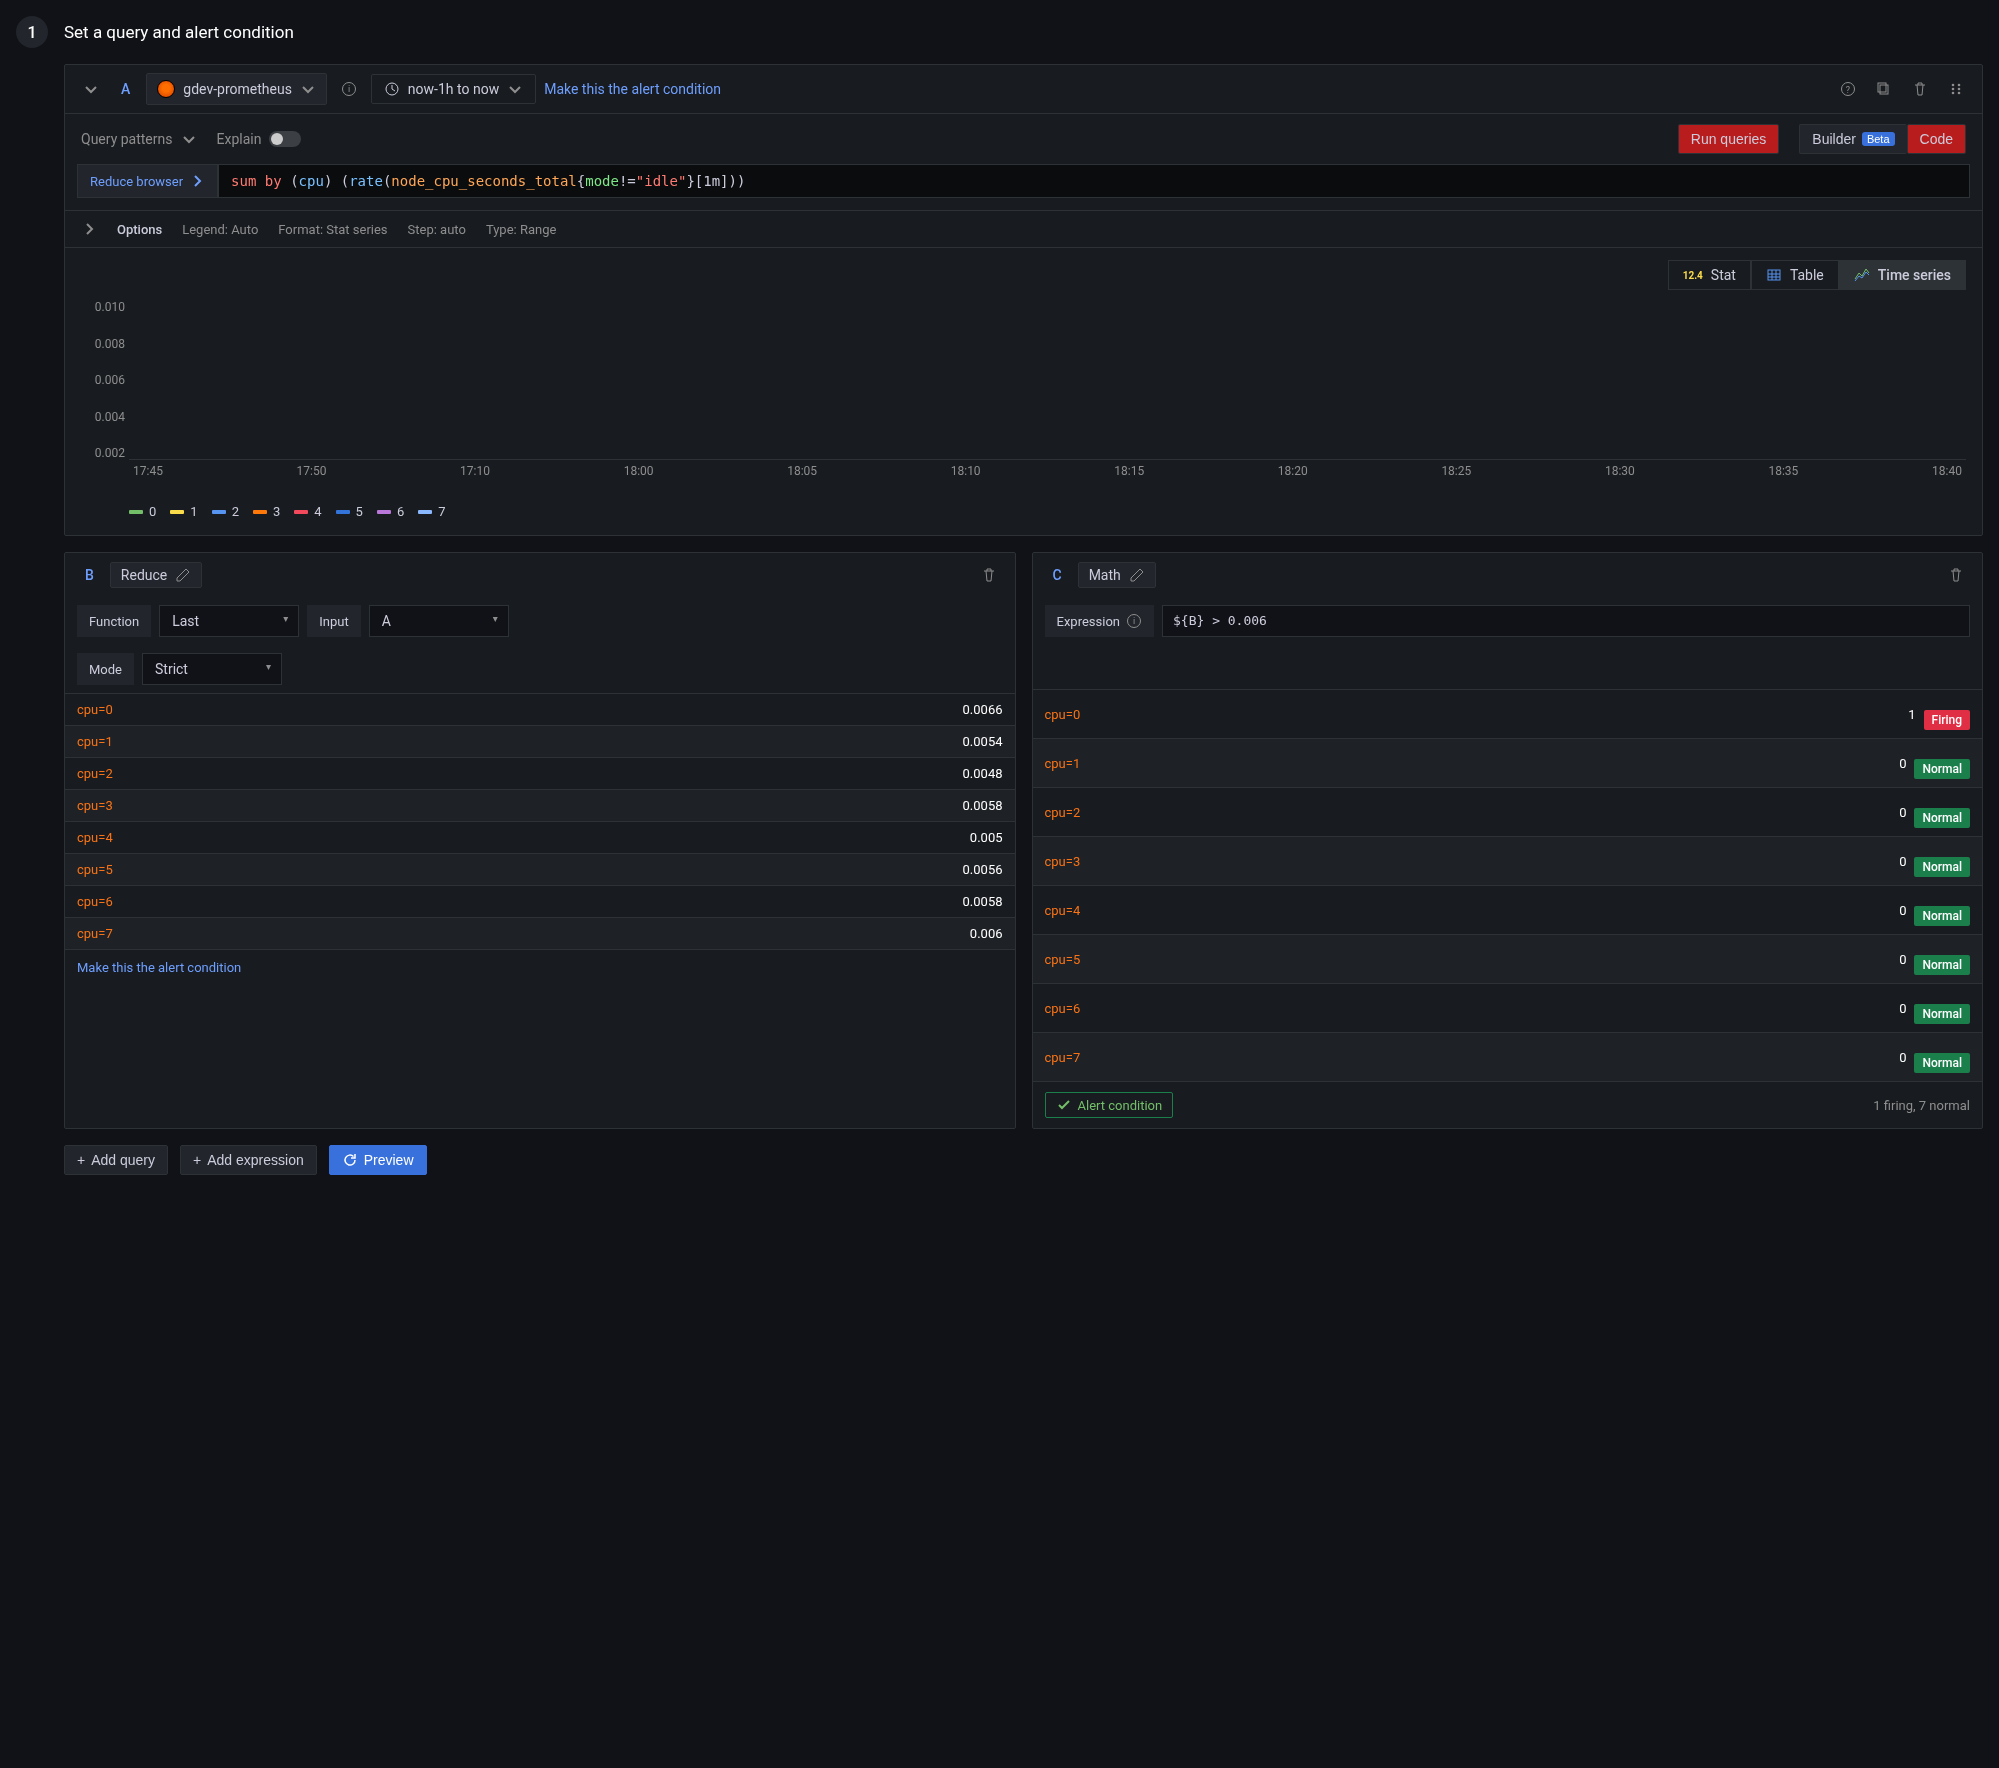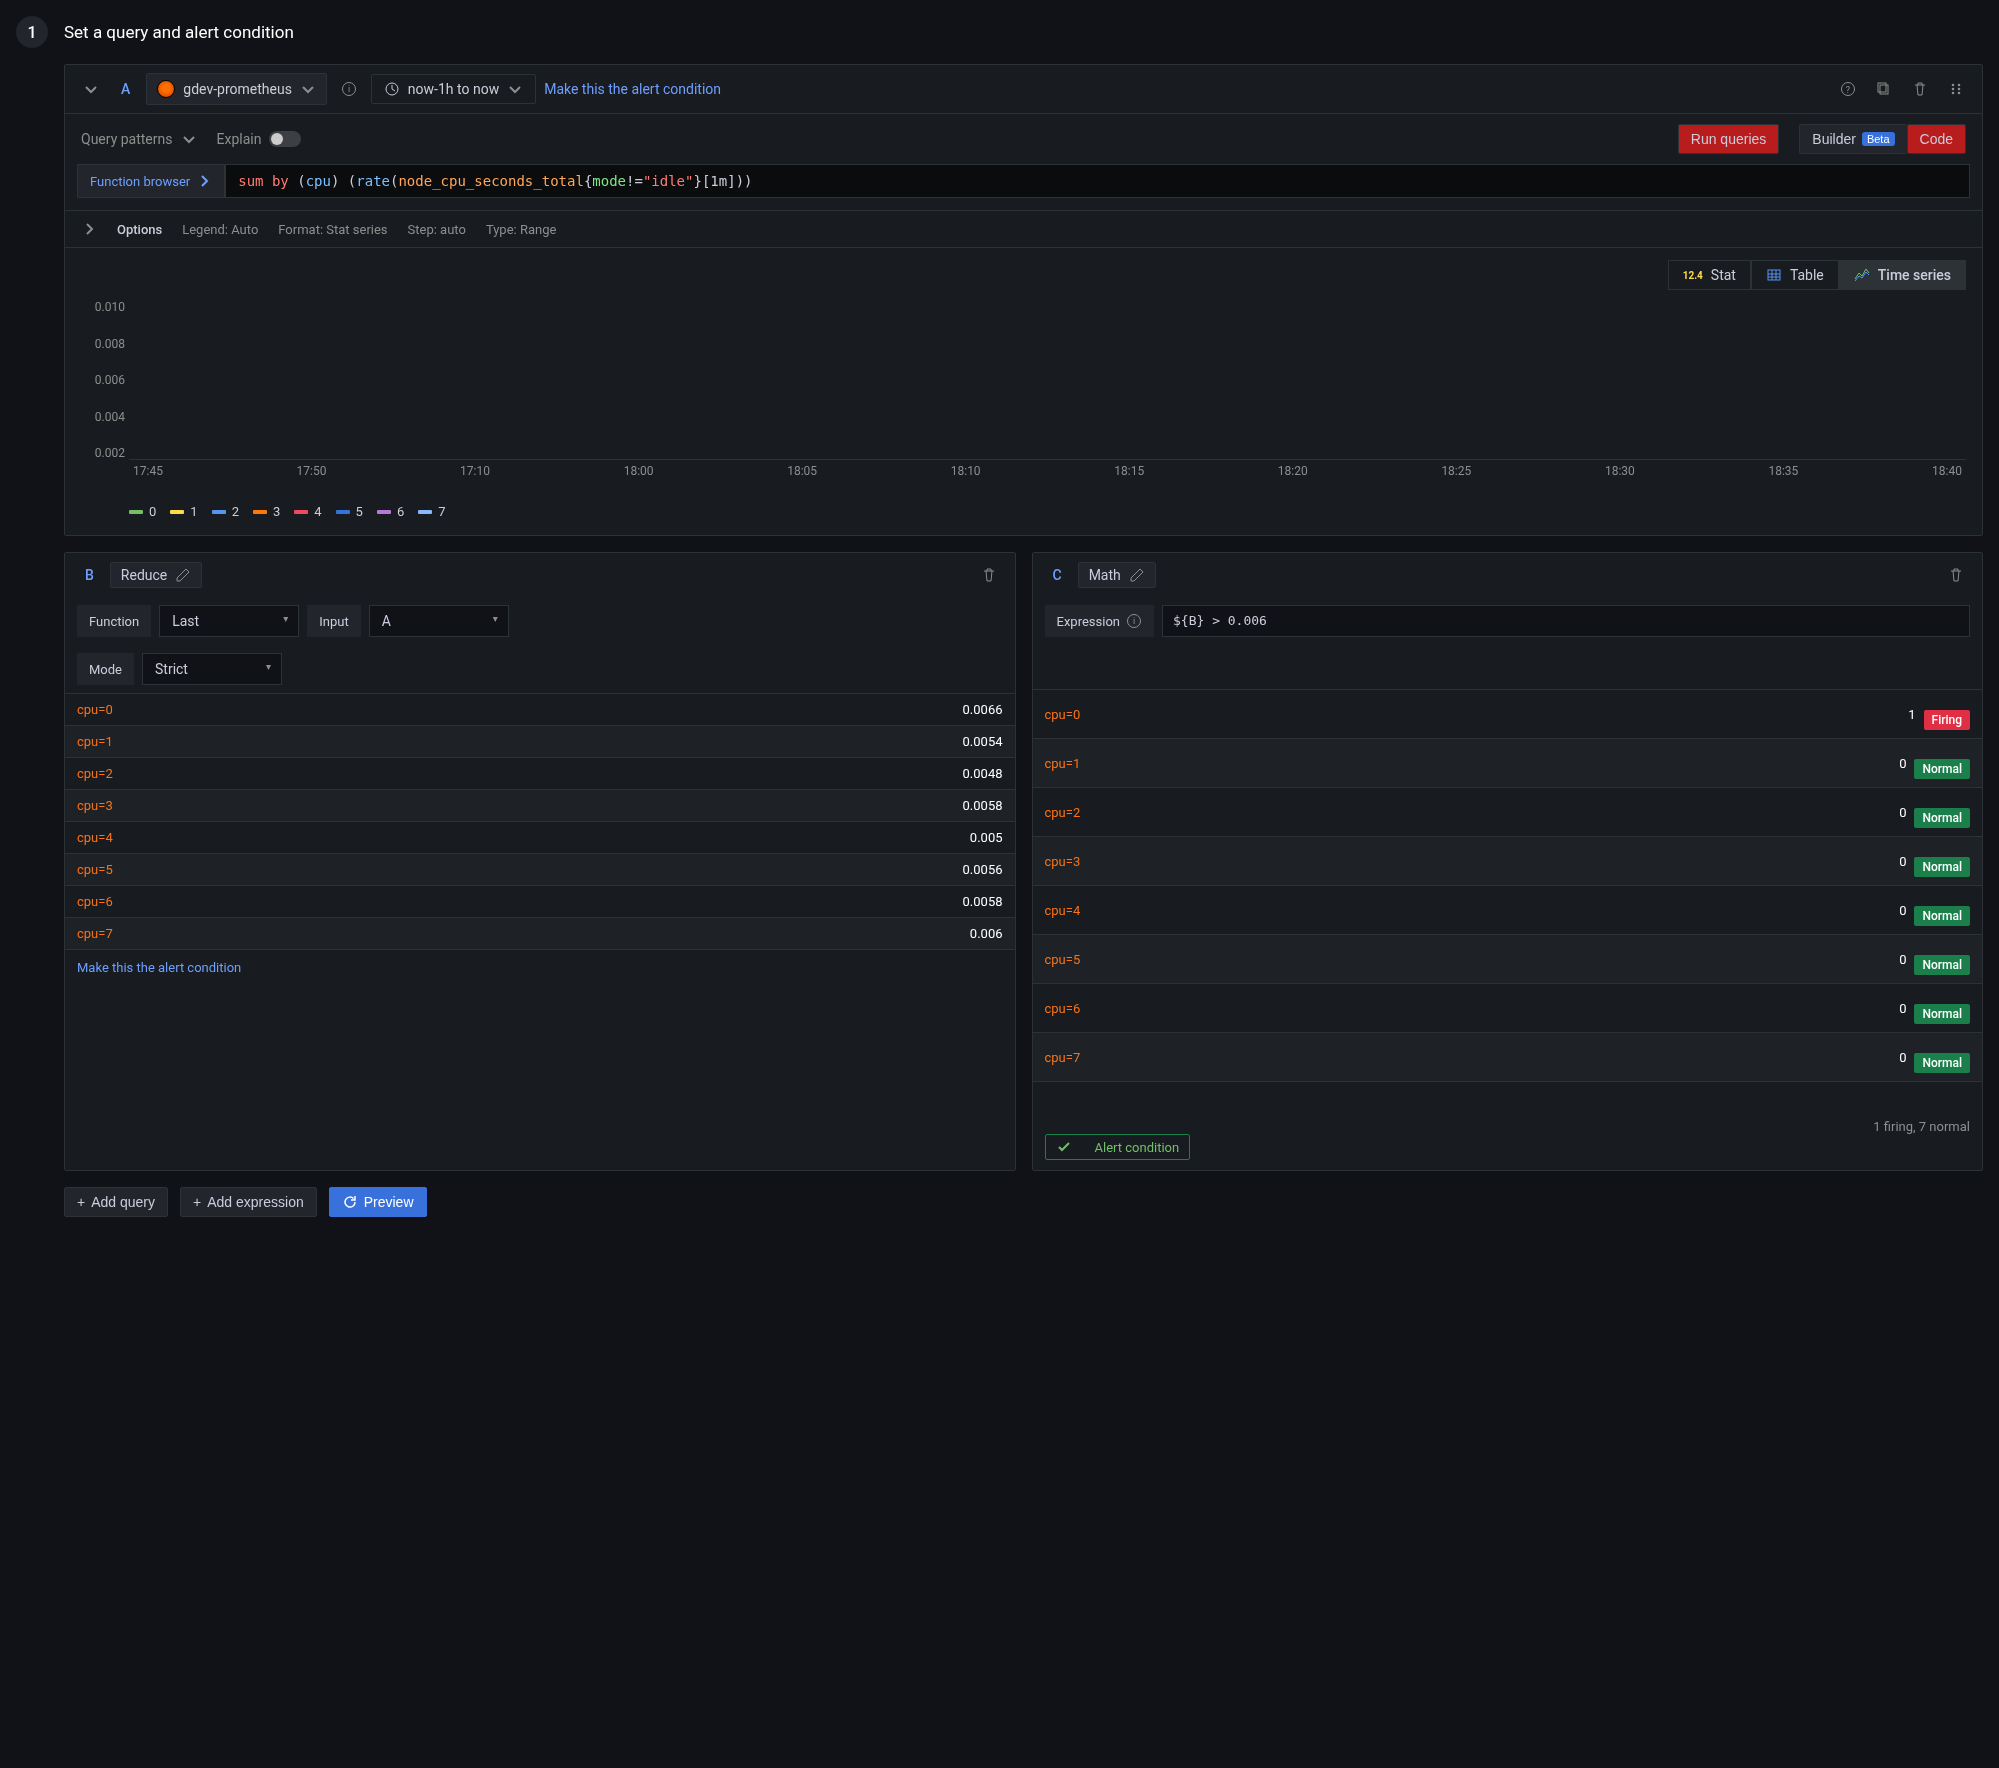--- a/index.html
+++ b/index.html
@@ -169,23 +169,23 @@
   margin-left:8px;
   margin-top:12px;
 }
 .badge.firing { background:#e02f44; color:#fff; }
 .badge.normal { background:#1a7f4b; color:#fff; }
 .footer-row {
   display:flex; align-items:center; padding:10px 12px;
   border-top:1px solid #2c3235; font-size:13px;
 }
 .alert-cond-badge {
-  display:flex; align-items:center; gap:23px;
+  display:flex; align-items:center; gap:6px;
   border:1px solid #1a7f4b; color:#73bf69;
-  padding:4px 10px; border-radius:2px;margin-top:42px;
+  padding:4px 10px; border-radius:2px;
 }
 .action-row { display:flex; gap:12px; margin-left:48px; margin-top:16px; }
 svg.line { width:100%; height:100%; }
 svg.line path { fill:none; stroke-width:1.3; }
 .mini-icon { width:16px; height:16px; }
 </style>
 </head>
 <body>
 
 <div class="section-header">
@@ -272,21 +272,21 @@
       <button class="btn" style="border-right:none;display:flex;gap:6px">
         <span>Builder</span>
         <span class="beta-badge">Beta</span>
       </button>
       <button class="btn raised">Code</button>
     </div>
   </div>
 
   <div class="code-row">
     <div class="metrics-browser">
-      <span>Function browser</span>
+      <span>Reduce browser</span>
       <svg class="mini-icon" viewBox="0 0 16 16">
           <path d="M6 3l5 5-5 5" stroke="#6e9fff" fill="none" stroke-width="2"></path>
         </svg>
     </div>
     <div class="code-input"><span class="tok-kw">sum</span> <span class="tok-kw">by</span> <span class="tok-op">(</span><span class="tok-fn">cpu</span><span class="tok-op">)</span> <span class="tok-op">(</span><span class="tok-fn">rate</span><span class="tok-op">(</span><span class="tok-metric">node_cpu_seconds_total</span><span class="tok-op">{</span><span class="tok-label">mode</span><span class="tok-op">!=</span><span class="tok-str">"idle"</span><span class="tok-op">}</span><span class="tok-op">[1m]</span><span class="tok-op">))</span></div>
   </div>
 
   <div class="options-row">
     <svg class="mini-icon" viewBox="0 0 16 16">
         <path d="M6 3l5 5-5 5" stroke="#8e8e8e" fill="none" stroke-width="2"></path>

